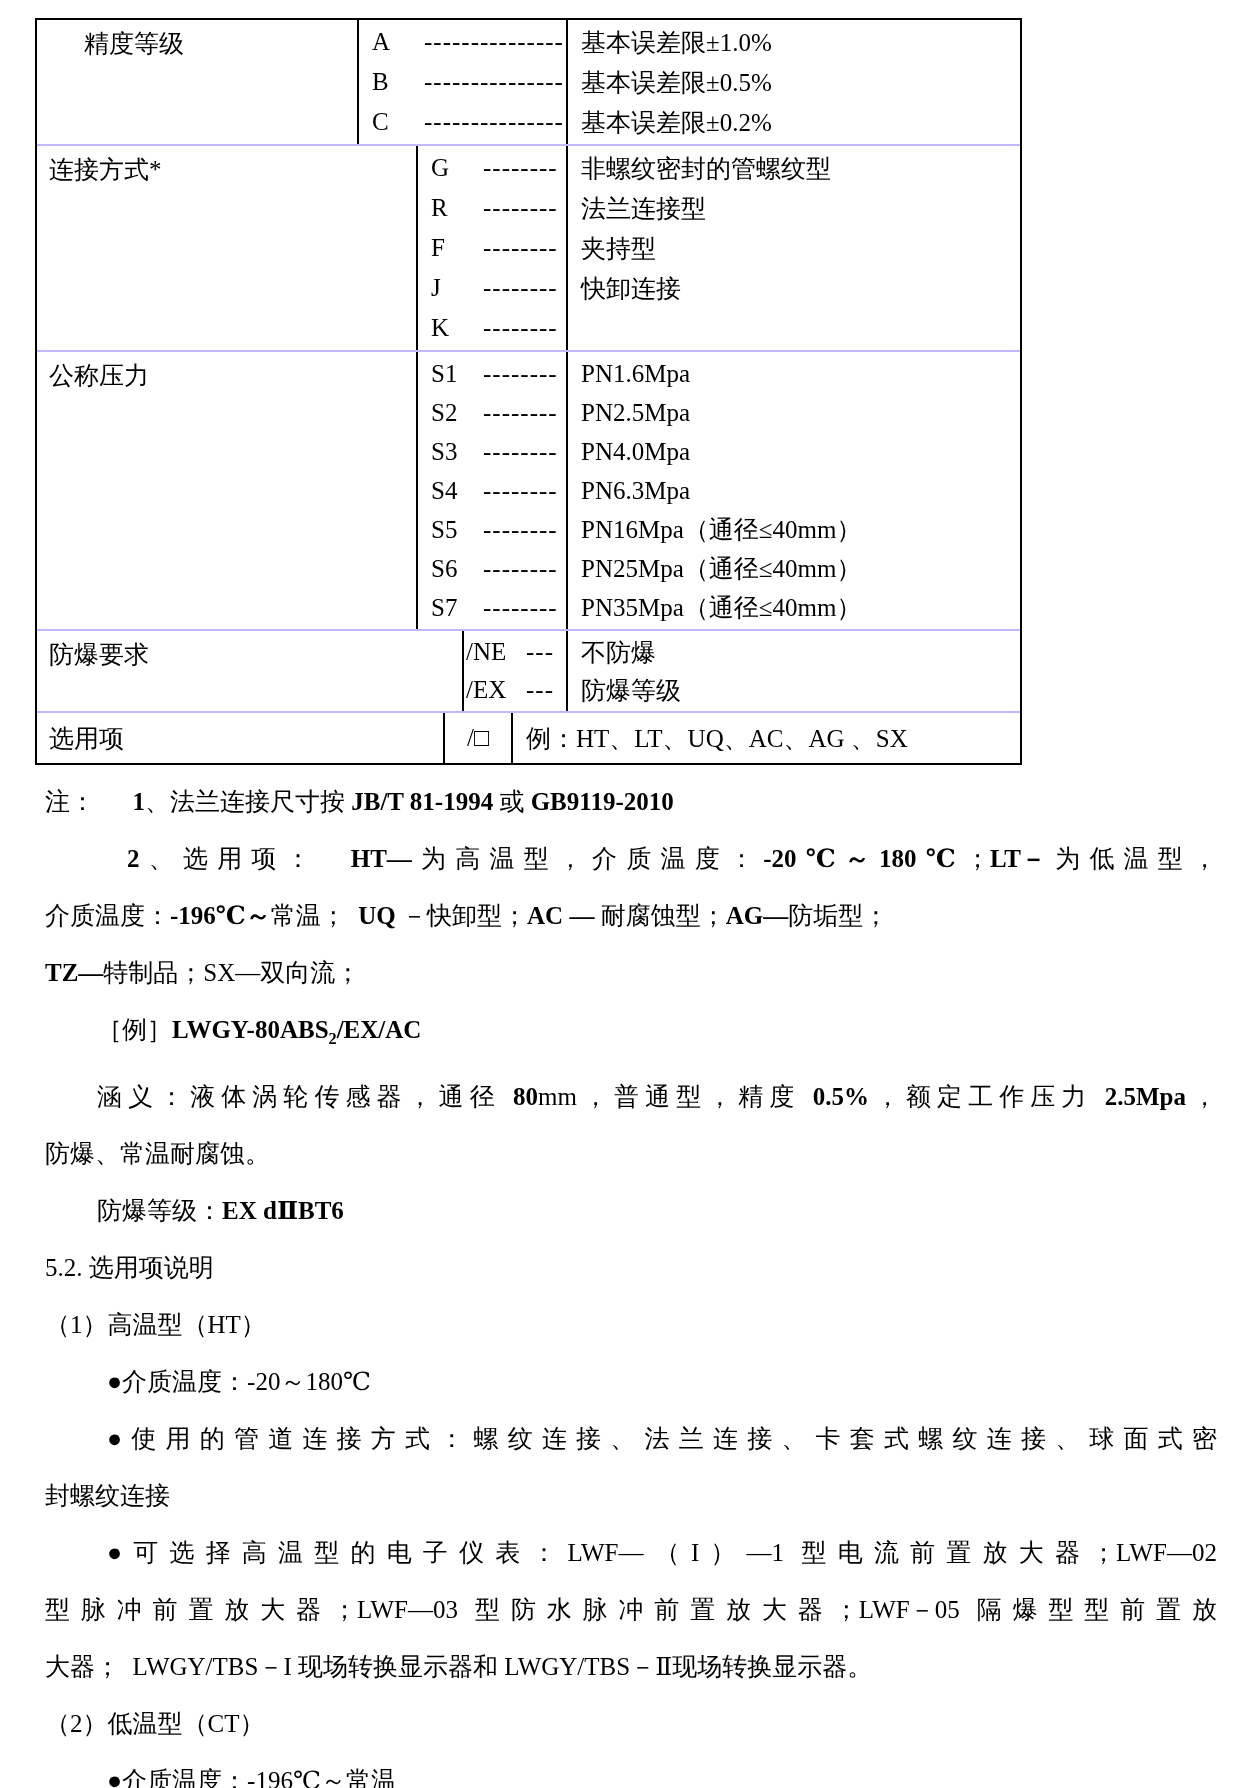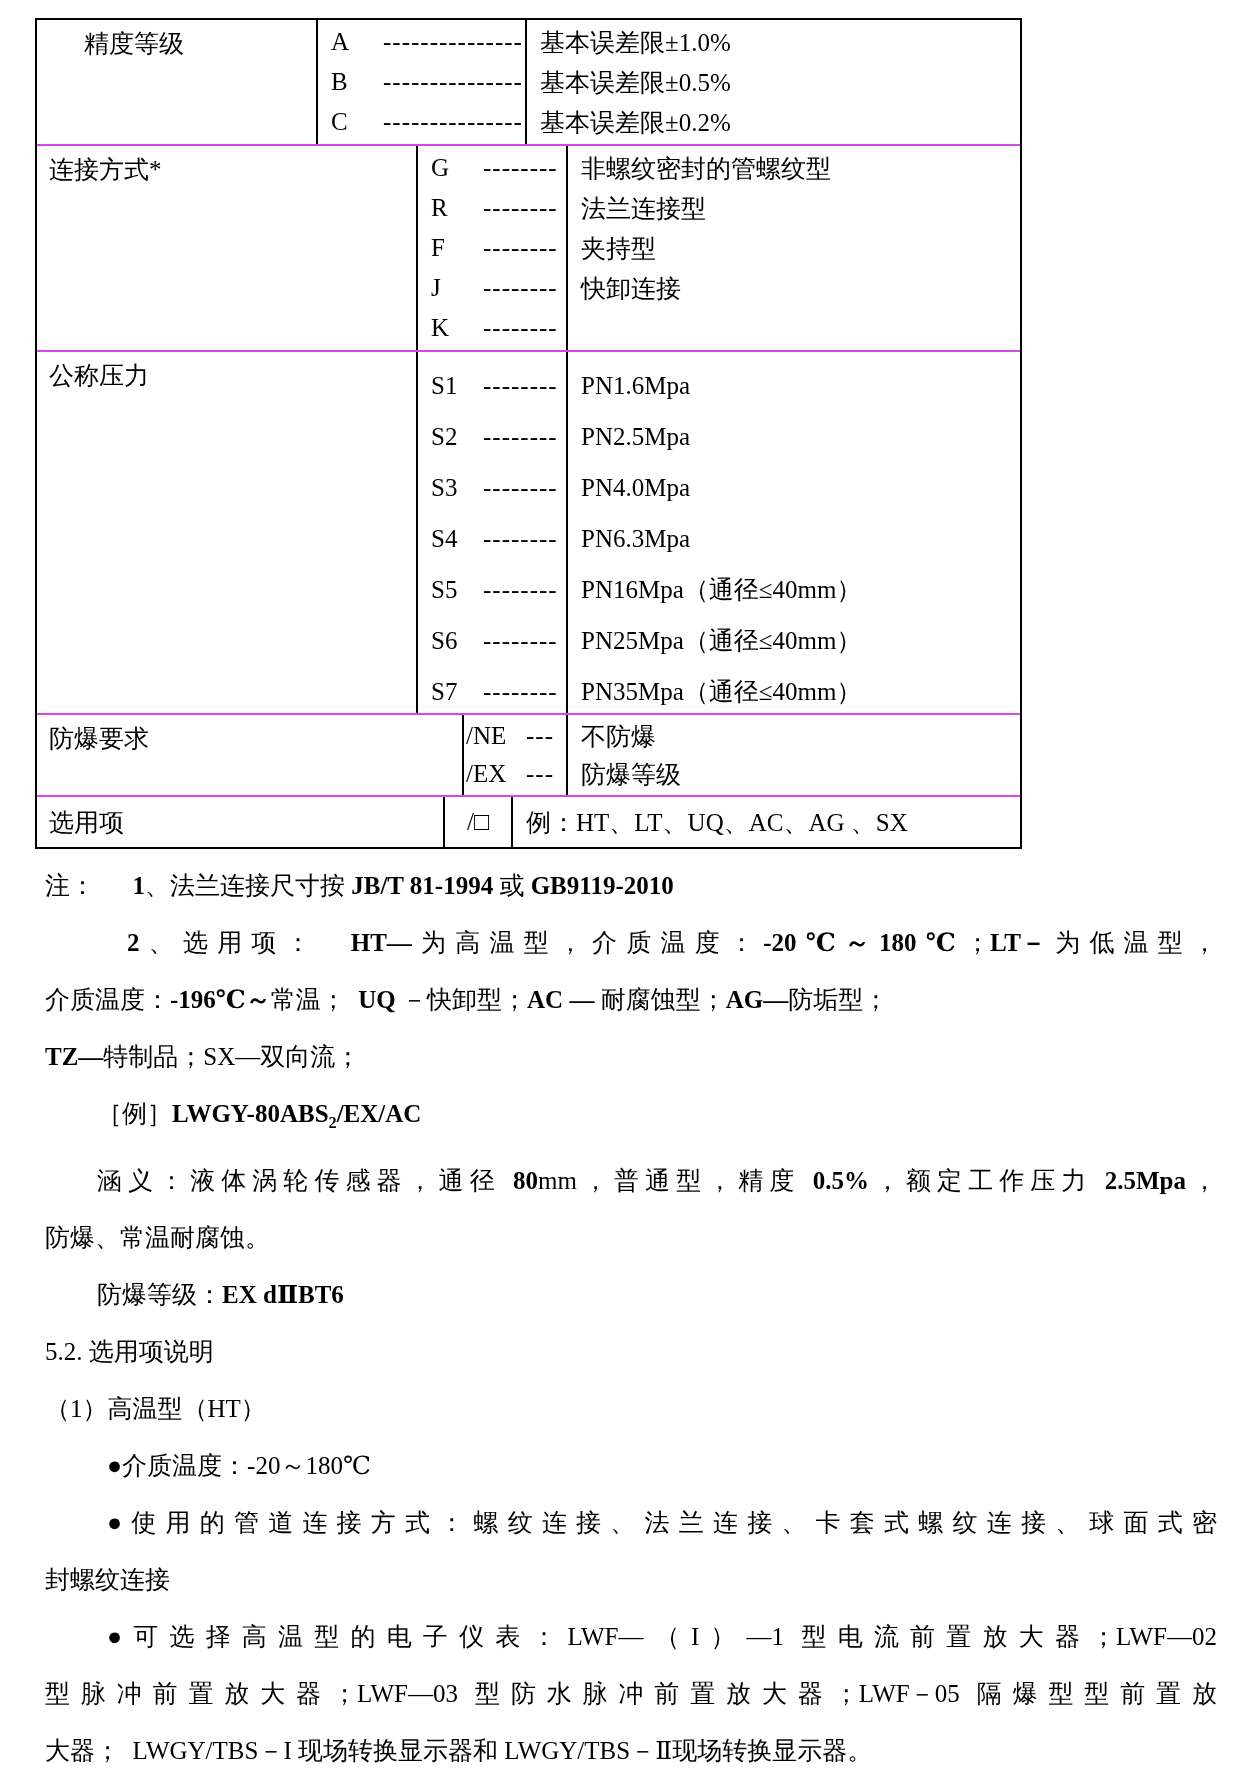--- a/index.html
+++ b/index.html
@@ -10,21 +10,21 @@
     overflow:hidden;
   }
   .page{position:relative;padding-top:18px;padding-left:35px;box-sizing:border-box;}
 
   
   .spec-table{
     width:987px;
     border:2px solid #000;
     box-sizing:border-box;
   }
-  .trow{display:flex;border-top:2px solid #d946ef;}
+  .trow{display:flex;border-top:2px solid #c4b5fd;}
   .trow:first-child{border-top:none;}
   .cell{box-sizing:border-box;}
   .cell-label{
     padding:7px 10px 0 12px;
     font-size:25px;
     flex:0 0 auto;
   }
   .cell-code{
     border-left:2px solid #000;
     border-right:2px solid #000;
@@ -34,29 +34,29 @@
   .cell-desc{
     flex:1 1 auto;
     padding:2px 0 2px 13px;
     text-align:center;
   }
   .tline{display:flex;align-items:center;font-size:25px;}
   .code{display:inline-block;min-width:52px;}
   .dashes{letter-spacing:1px;}
 
   
-  .row0 .cell-label{width:279px;padding-left:47px;}
+  .row0 .cell-label{width:320px;padding-left:47px;}
   .row0 .cell-code{width:211px;}
   .row0 .tline{height:40px;}
   .row1 .cell-label{width:379px;}
   .row1 .cell-code{width:152px;}
   .row1 .tline{height:40px;}
   .row2 .cell-label{width:379px;}
   .row2 .cell-code{width:152px;}
-  .row2 .tline{height:39px;margin-top:12px;}
+  .row2 .tline{height:39px;}
   .row3 .cell-label{width:425px;}
   .row3 .cell-code{width:106px;padding-left:2px;}
   .row3 .tline{height:38px;}
   .row3 .code{min-width:60px;}
   .row4 .cell-label{width:406px;}
   .row4 .cell-box{
     width:70px;flex:0 0 auto;
     border-left:2px solid #000;border-right:2px solid #000;
     display:flex;align-items:center;justify-content:center;
     font-size:25px;box-sizing:border-box;

